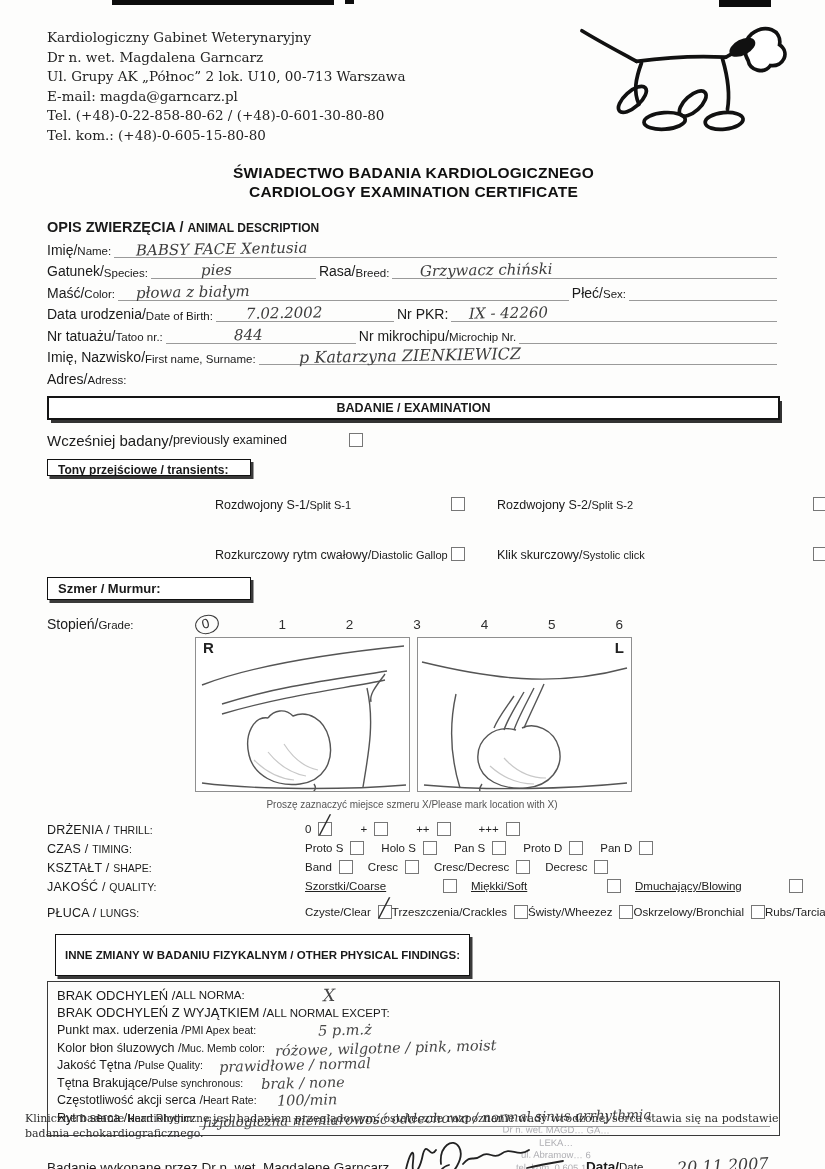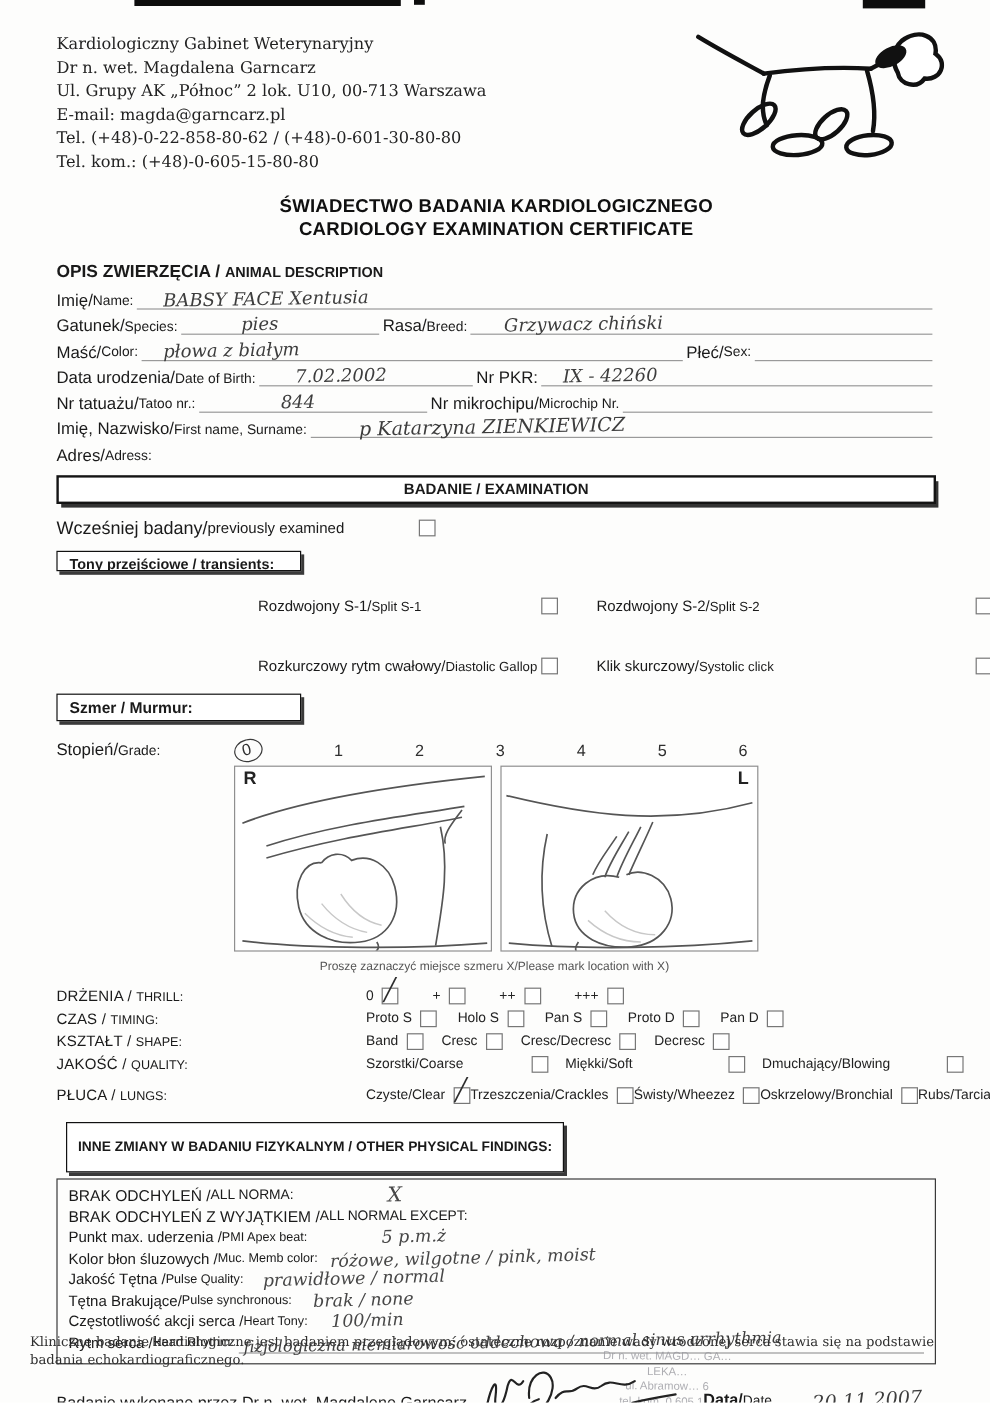--- a/index.html
+++ b/index.html
@@ -89,21 +89,21 @@
   .mrow{display:flex;align-items:center;height:19px;}
   .mlabel{width:258px;flex:none;}
   .mlabel .lp{font-size:12.5px;letter-spacing:.2px;}
   .mlabel .le{font-size:10.5px;}
   .mitems{display:flex;align-items:center;font-size:11.5px;color:#222;}
   .mi{display:flex;align-items:center;white-space:nowrap;}
   .mi .ckbox{margin-left:7px;}
   .thrill .mi{margin-right:28px;}
   .timing .mi{margin-right:17px;}
   .shape .mi{margin-right:15px;}
-  .qcell{display:flex;align-items:center;justify-content:space-between;}
+  .qcell{display:flex;align-items:center;justify-content:space-between;text-decoration:underline;}
   .q1{width:152px;margin-right:14px;}
   .q2{width:150px;margin-right:14px;}
   .q3{width:168px;}
   .lungs{margin-top:7px;}
   .lungs .mitems{flex:1;justify-content:space-between;}
   .lungs .mi{margin:0;}
 
   
   .findings-head{margin:12px 0 0 8px;font-size:11.5px;padding:14px 9px;}
   .findings-box{margin-top:5px;border:1.3px solid #3a3a3a;padding:5px 9px 8px;position:relative;}
@@ -527,21 +527,21 @@
         <span class="fl-en">Pulse Quality:</span>
       <span class="hand fhand" style="margin-left:16px">prawidłowe / normal</span>
     </div>
     <div class="frow2">
       <span class="fl-pl">Tętna  Brakujące/ </span>
         <span class="fl-en">Pulse synchronous:</span>
       <span class="hand fhand" style="margin-left:18px">brak / none</span>
     </div>
     <div class="frow2">
       <span class="fl-pl">Częstotliwość akcji serca / </span>
-        <span class="fl-en">Heart Tony:</span>
+        <span class="fl-en">Heart Rate:</span>
       <span class="hand fhand" style="margin-left:20px">100/min</span>
     </div>
     <div class="frow2">
       <span class="fl-pl">Rytm serca / </span>
         <span class="fl-en">Heart Rhythm:</span>
       <span class="rhythm-u">
           <span class="hand">fizjologiczna niemiarowość oddechowa / normal sinus arrhythmia</span>
         </span>
     </div>
   </div>

